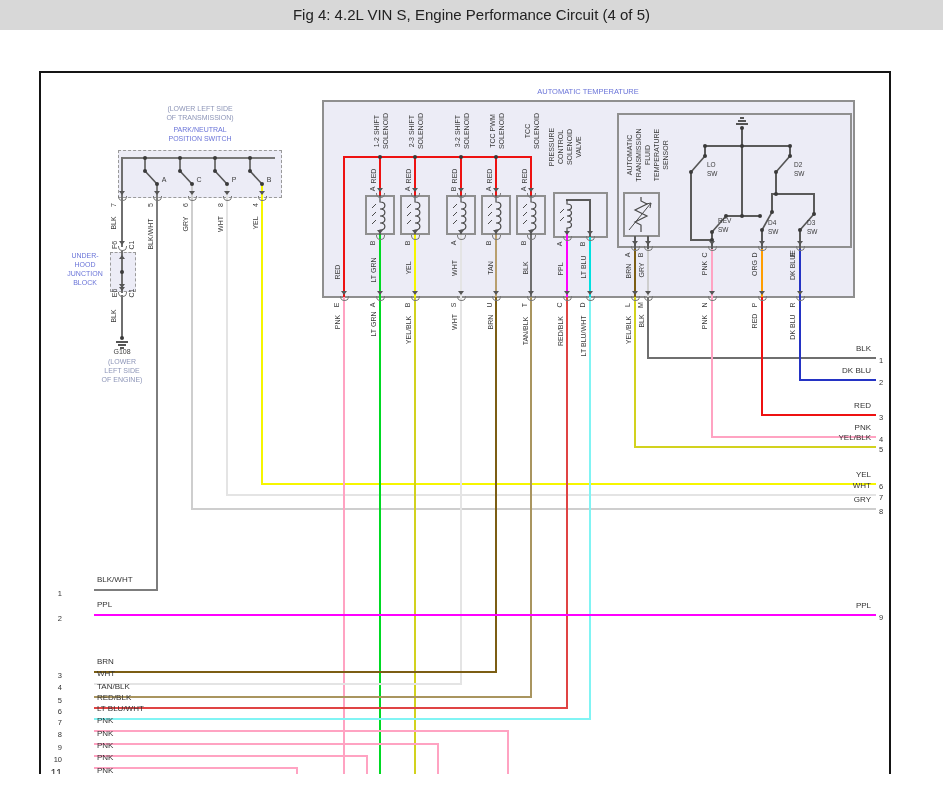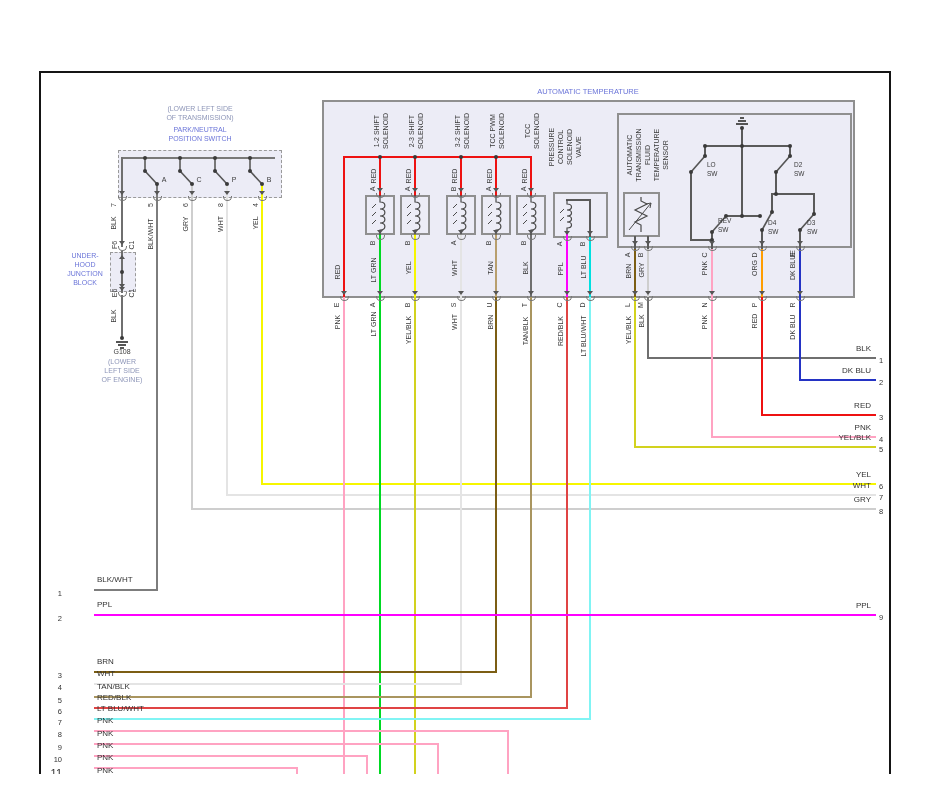--- a/index.html
+++ b/index.html
@@ -20,20 +20,21 @@
       color:#3a3a3a;line-height:1;}
   .hl{position:absolute;white-space:nowrap;color:#3a3a3a;line-height:1;}
   .hl.c{transform:translateX(-50%);}
   .gbar{position:absolute;height:2px;background:#555;}
   svg{position:absolute;left:0;top:0;}
 </style>
 </head>
 <body>
 
 <div id="page">
+  <div id="titlebar">Fig 4: 4.2L VIN S, Engine Performance Circuit (4 of 5)</div>
   <div id="clip">
       <div class="bx" style="left: 322px; top: 100px; width: 533px; height: 198px; border: 2px solid rgb(143, 143, 143); background: rgb(236, 236, 246);"></div>
       <div class="bx" style="left: 617px; top: 113px; width: 235px; height: 135px; border: 2px solid rgb(143, 143, 143); background: transparent;"></div>
       <div class="bx" style="left: 365px; top: 195px; width: 30px; height: 40px; border: 2px solid rgb(143, 143, 143); background: rgb(236, 236, 246);"></div>
       <div class="bx" style="left: 400px; top: 195px; width: 30px; height: 40px; border: 2px solid rgb(143, 143, 143); background: rgb(236, 236, 246);"></div>
       <div class="bx" style="left: 446px; top: 195px; width: 30px; height: 40px; border: 2px solid rgb(143, 143, 143); background: rgb(236, 236, 246);"></div>
       <div class="bx" style="left: 481px; top: 195px; width: 30px; height: 40px; border: 2px solid rgb(143, 143, 143); background: rgb(236, 236, 246);"></div>
       <div class="bx" style="left: 516px; top: 195px; width: 30px; height: 40px; border: 2px solid rgb(143, 143, 143); background: rgb(236, 236, 246);"></div>
       <div class="bx" style="left: 553px; top: 192px; width: 55px; height: 46px; border: 2px solid rgb(143, 143, 143); background: rgb(236, 236, 246);"></div>
       <div class="bx" style="left: 623px; top: 192px; width: 37px; height: 45px; border: 2px solid rgb(143, 143, 143); background: rgb(236, 236, 246);"></div>

